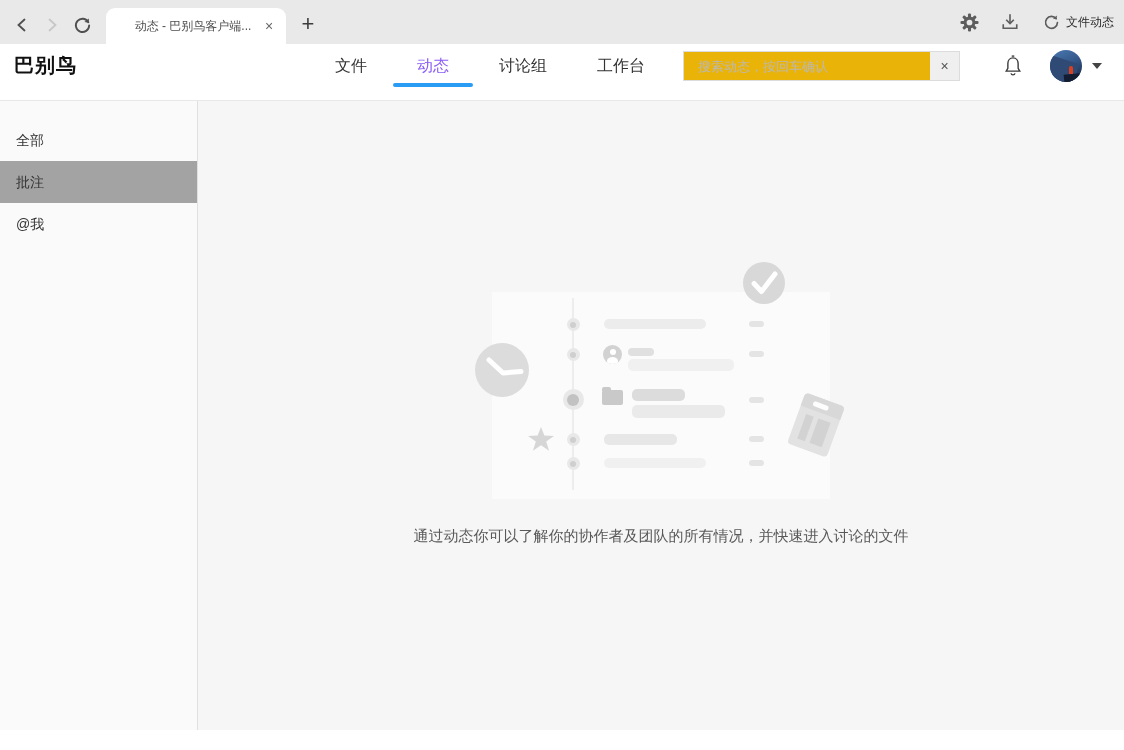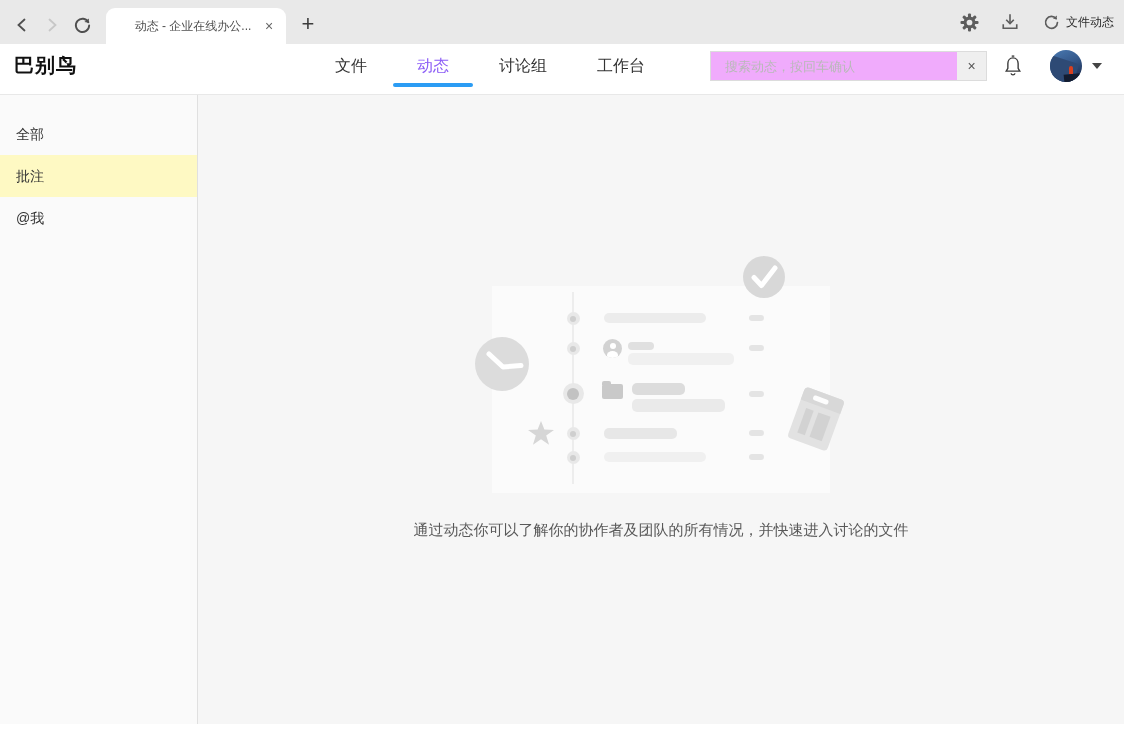--- a/index.html
+++ b/index.html
@@ -25,51 +25,51 @@
   .tab-close { width:22px; height:22px; display:flex; align-items:center; justify-content:center;
     font-size:14px; color:#666; border-radius:50%; }
   .newtab { position:absolute; left:294px; top:10px; width:28px; height:28px; display:flex;
     align-items:center; justify-content:center; font-size:22px; font-weight:300; color:#3c3c3c; }
   .strip-right { position:absolute; right:0; top:0; height:44px; display:flex; align-items:center; gap:21px; padding-right:10px; }
   .strip-icon { display:flex; align-items:center; justify-content:center; width:20px; height:20px; }
   .sync-group { display:flex; align-items:center; gap:5px; }
   .sync-label { font-size:12px; color:#2c2c2c; }
 
   
-  .header { position:relative; height:51px; background:#fff; border-bottom:1px solid #e8e8e8; }
+  .header { position:relative; height:57px; background:#fff; border-bottom:1px solid #e8e8e8; }
   .logo { position:absolute; left:14px; top:0; line-height:43px; font-size:20px; font-weight:bold; color:#111; letter-spacing:1px; }
   .upgrade { position:absolute; left:88px; top:0; line-height:43px; font-size:14px; color:#2b9cf4; cursor:pointer; }
   .nav { position:absolute; left:335px; top:0; height:43px; display:flex; gap:50px; }
   .nav-item { position:relative; height:43px; line-height:43px; font-size:16px; color:#333; cursor:pointer; }
   .nav-item.active { color:#8b5cf6; }
   .nav-item.active::after { content:""; position:absolute; left:50%; transform:translateX(-50%);
     bottom:0; width:80px; height:4px; border-radius:2px; background:#2b9cf4; }
-  .searchbox { position:absolute; left:710px; top:7px; width:277px; height:30px;
-    border:1px solid #dcdcdc; background:#f0abfc; display:flex; }
+  .searchbox { position:absolute; left:683px; top:7px; width:277px; height:30px;
+    border:1px solid #dcdcdc; background:#eab308; display:flex; }
   .searchbox input { flex:1; border:none; outline:none; padding:0 10px 0 14px; font-size:13px;
     color:#333; background:transparent; font-family:inherit; }
   .searchbox input::placeholder { color:#b9b9b9; }
   .search-clear { width:29px; height:100%; background:#efefef; display:flex; align-items:center;
     justify-content:center; font-size:14px; color:#555; cursor:pointer; }
   .bell { position:absolute; left:1002px; top:85px; width:22px; height:24px; }
   .bell { top:10px; }
   .avatar { position:absolute; left:1050px; top:6px; width:32px; height:32px; border-radius:50%;
     overflow:hidden; background:linear-gradient(155deg,#4a7ab2 0%,#35598c 45%,#23375c 80%,#141f38 100%); cursor:pointer; }
   .avatar .mountain { position:absolute; left:-4px; top:9px; width:30px; height:26px;
     background:#2e4a75; transform:rotate(18deg); border-radius:4px; }
   .avatar .ledge { position:absolute; left:14px; top:24px; width:16px; height:8px; background:#131c30; transform:rotate(-6deg); }
   .avatar .figure { position:absolute; left:19px; top:16px; width:4px; height:8px; background:#d8401f; border-radius:2px 2px 0 0; }
   .acct-caret { position:absolute; left:1092px; top:19px; width:0; height:0;
     border-left:5px solid transparent; border-right:5px solid transparent; border-top:6px solid #444; cursor:pointer; }
 
   
   .content { display:flex; height:629px; }
   .sidebar { width:198px; background:#fafafa; border-right:1px solid #e0e0e0; padding-top:18px; }
   .side-item { height:42px; line-height:42px; padding-left:16px; font-size:14px; color:#333; cursor:pointer; }
-  .side-item.selected { background:#fef9c3; }
+  .side-item.selected { background:#a3a3a3; }
   .main { flex:1; background:#f6f6f6; position:relative; }
 
   
   .illus { position:relative; width:338px; height:207px; margin:191px auto 0; background:#fbfbfb; }
   .abs { position:absolute; }
   .vline { left:80px; top:6px; width:2px; height:192px; background:#ededed; }
   .dot { border-radius:50%; background:#e8e8e8; display:flex; align-items:center; justify-content:center; }
   .dot i { display:block; border-radius:50%; background:#cfcfcf; }
   .dot.s { width:13px; height:13px; left:74.5px; } .dot.s i { width:6px; height:6px; }
   .dot.l { width:21px; height:21px; left:70.5px; } .dot.l i { width:12px; height:12px; background:#c2c2c2; }
@@ -108,21 +108,21 @@
           <path d="M6.5 3.5 L12.5 9 L6.5 14.5" stroke="#c7c7c7" stroke-width="1.8" fill="none" stroke-linecap="round"></path>
         </svg>
     </span>
     <span class="navbtn nb-refresh">
       <svg width="19" height="19" viewBox="0 0 20 20">
         <path d="M16.2 6.6 A7 7 0 1 0 17 10" stroke="#4f4f4f" stroke-width="2" fill="none" stroke-linecap="round"></path>
         <path d="M16.8 2.6 L16.4 7.2 L12 6.4 Z" fill="#4f4f4f"></path>
       </svg>
     </span>
     <div class="tab">
-      <span class="tab-title">动态 - 企业在线办公...</span>
+      <span class="tab-title">动态 - 巴别鸟客户端...</span>
       <span class="tab-close">×</span>
     </div>
     <span class="newtab">+</span>
 
     <div class="strip-right">
       <span class="strip-icon">
         <svg width="19" height="19" viewBox="0 0 20 20">
           <g fill="#5d5d5d">
             <rect x="8.4" y="0.5" width="3.2" height="19" rx="1.2"></rect>
             <rect x="8.4" y="0.5" width="3.2" height="19" rx="1.2" transform="rotate(45 10 10)"></rect>

